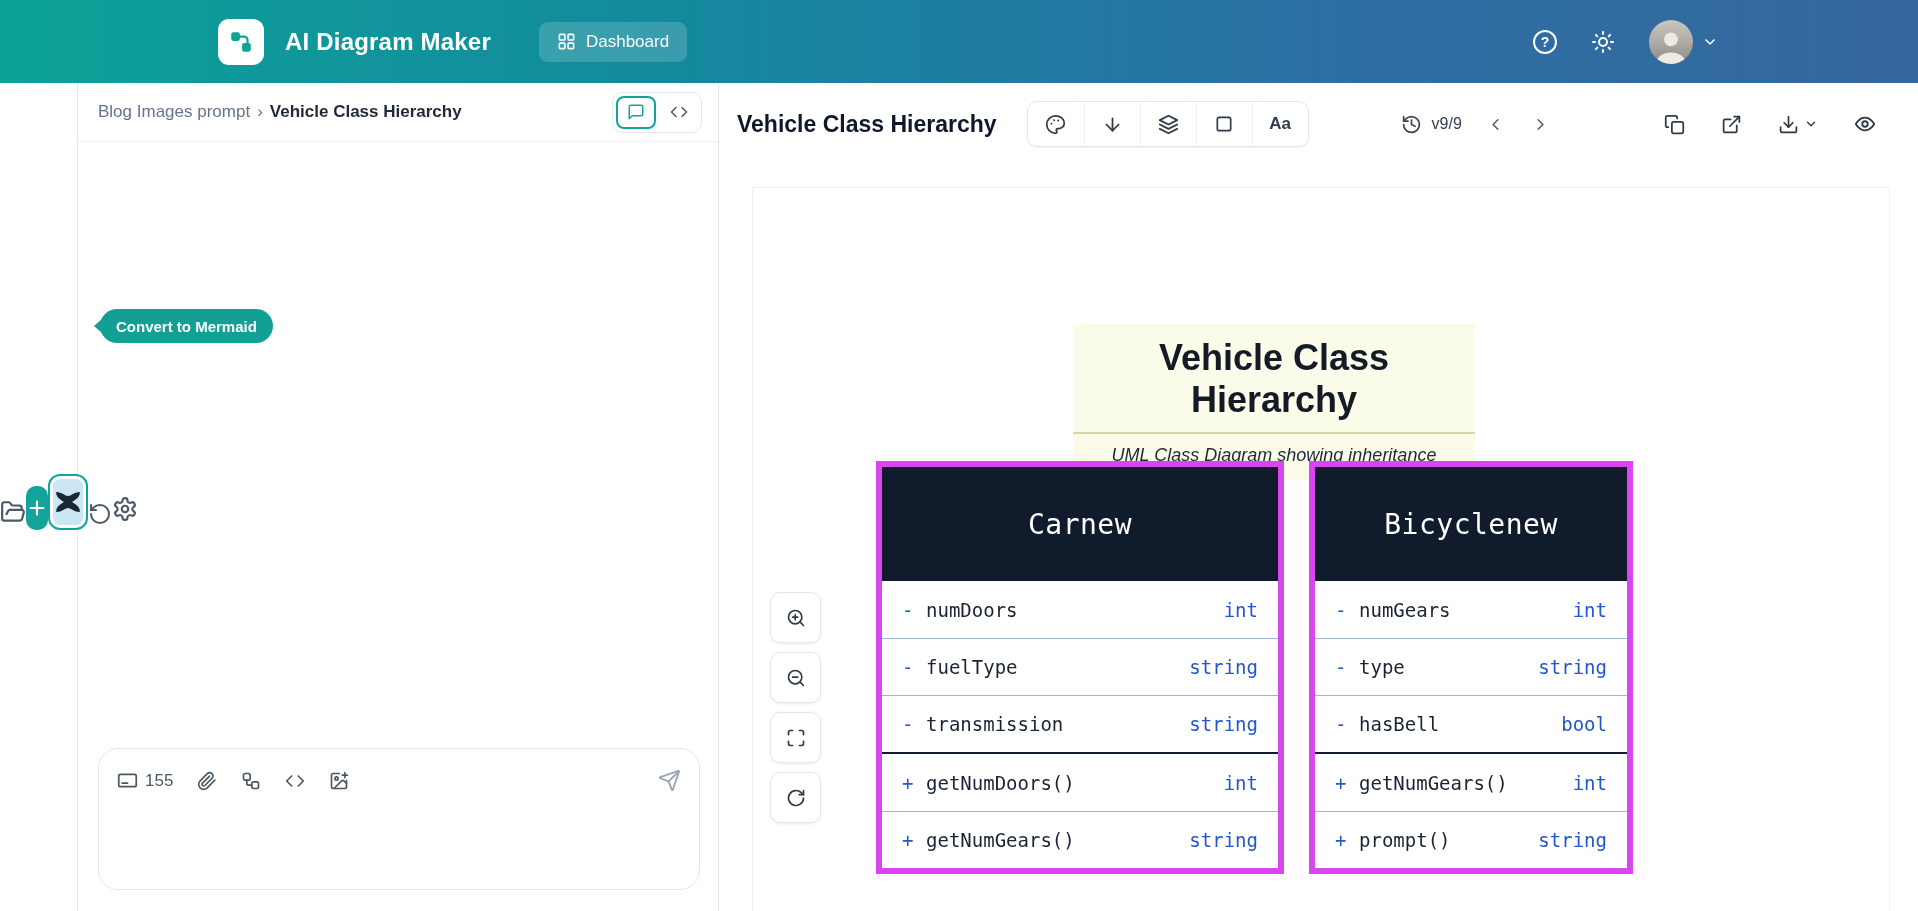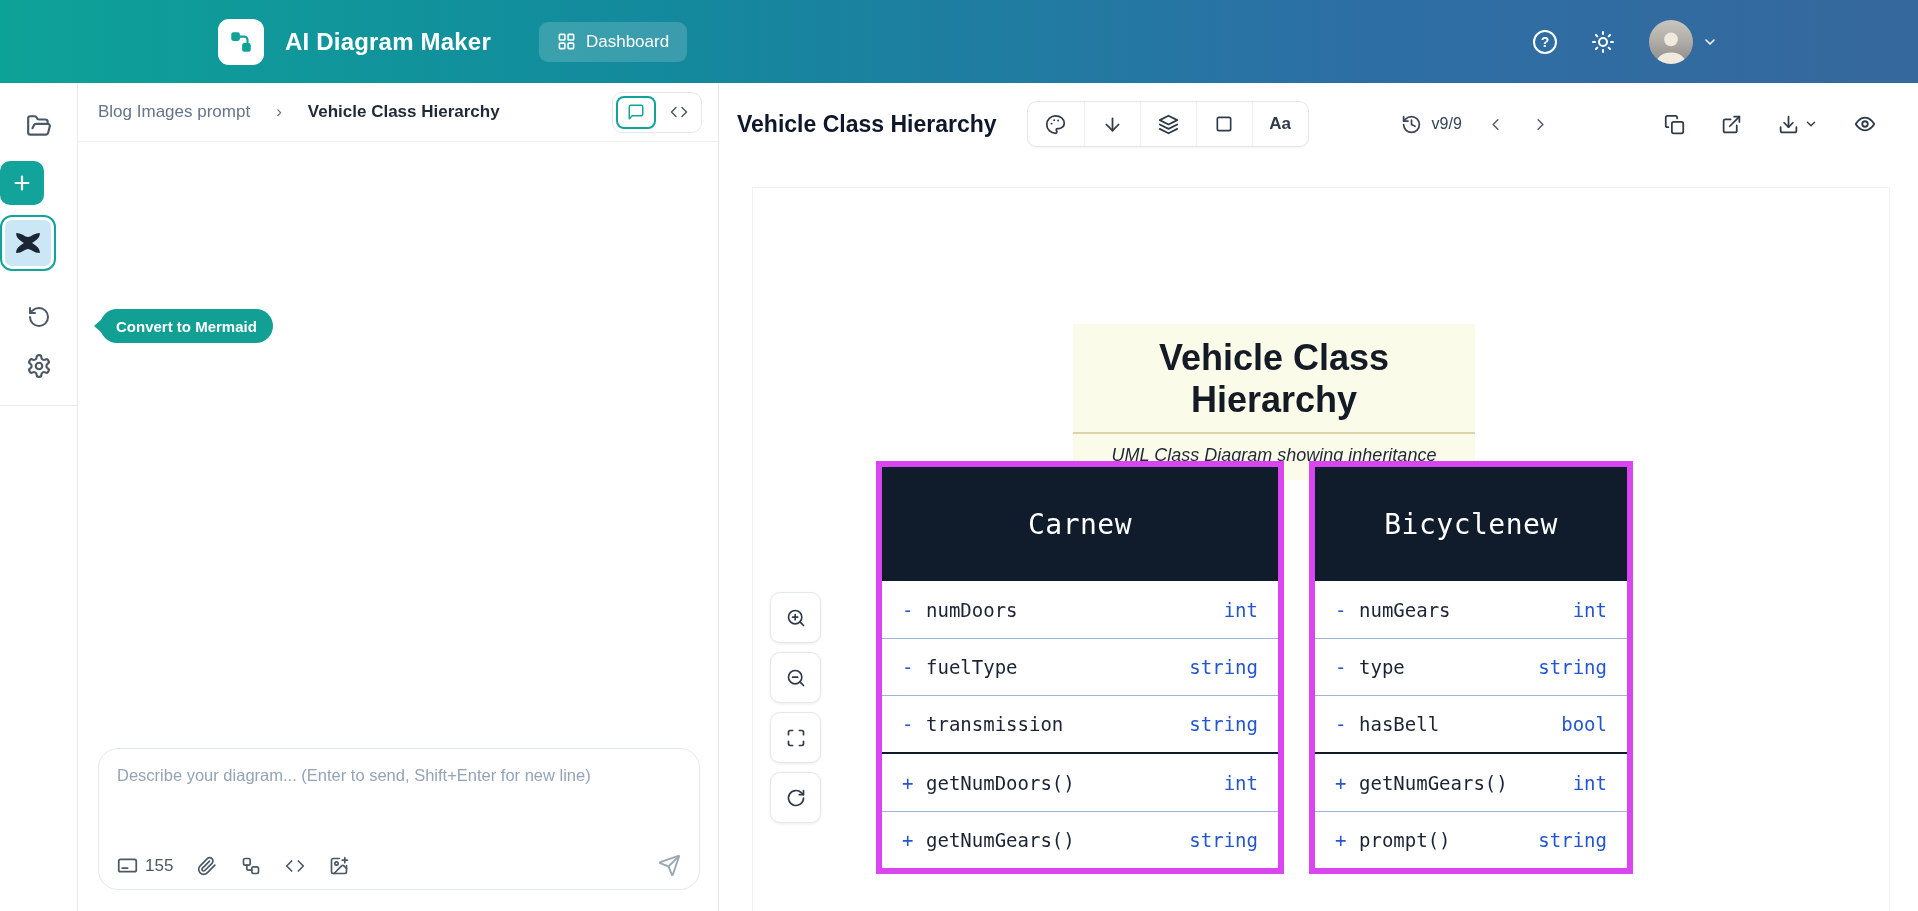--- a/index.html
+++ b/index.html
@@ -23,38 +23,38 @@
   .avatar-wrap{display:flex;align-items:center;gap:9px}
   .avatar{width:44px;height:44px;border-radius:50%;overflow:hidden;
     background:linear-gradient(180deg,#c9c6c0 0%,#b2afa9 45%,#8d8a86 100%);
     display:flex;align-items:flex-end;justify-content:center}
 
   
   .body-row{flex:1;display:flex;min-height:0}
 
   
   .sidebar{width:78px;flex:0 0 78px;border-right:1px solid #e7ebf0;background:#fff;position:relative;
-    display:flex;flex-direction:column;z-index:30}
+    display:flex;align-items:center;z-index:30}
   .sb-btn{display:flex;align-items:center;justify-content:center;color:#4b5866}
   .sb-folder{margin-top:30px}
   .sb-add{margin-top:22px;width:44px;height:44px;border-radius:10px;background:#12a49b;color:#fff}
   .sb-mermaid{margin-top:10px;width:56px;height:56px;border-radius:12px;border:2px solid #12a49b;
     background:#cbe7f6;background-clip:content-box;padding:3px}
   .sb-history{margin-top:34px}
   .sb-gear{margin-top:24px}
   .sb-divider{width:100%;height:1px;background:#e7ebf0;margin-top:26px}
   .mermaid-tooltip{position:absolute;left:100px;top:226px;height:34px;display:flex;align-items:center;
     background:#12a095;color:#fff;font-size:15px;font-weight:700;border-radius:17px;padding:0 16px;white-space:nowrap}
   .mermaid-tooltip::before{content:"";position:absolute;left:-6px;top:50%;transform:translateY(-50%);
     border-top:7px solid transparent;border-bottom:7px solid transparent;border-right:8px solid #12a095}
 
   
   .chat-panel{width:641px;flex:0 0 641px;border-right:1px solid #e5e9ee;display:flex;flex-direction:column;background:#fff}
   .chat-header{height:59px;flex:0 0 59px;border-bottom:1px solid #edf0f4;display:flex;align-items:center;padding:0 16px 0 20px}
-  .breadcrumb{display:flex;align-items:center;gap:26px;font-size:17px;color:#64748b}
+  .breadcrumb{display:flex;align-items:center;gap:7px;font-size:17px;color:#64748b}
   .breadcrumb .current{color:#1f2937;font-weight:600}
   .view-toggle{margin-left:auto;display:flex;align-items:center;gap:4px;border:1px solid #e4e8ee;border-radius:10px;padding:3px}
   .chat-view-btn{width:40px;height:33px;border:2px solid #12a49b;border-radius:8px;color:#12a49b;
     display:flex;align-items:center;justify-content:center;background:#fff}
   .code-view-btn{width:38px;height:33px;color:#4b5866;display:flex;align-items:center;justify-content:center}
   .chat-body{flex:1}
   .composer{margin:0 18px 21px 20px;border:1px solid #e3e8ee;border-radius:20px;padding:14px 18px 12px 18px;
     height:142px;display:flex;flex-direction:column}
   .composer textarea{border:none;outline:none;resize:none;width:100%;flex:1;font-family:"Liberation Sans",sans-serif;
     font-size:16.5px;line-height:1.55;color:#334155;background:transparent}
@@ -208,21 +208,20 @@
               <polyline points="16 18 22 12 16 6"></polyline>
                 <polyline points="8 6 2 12 8 18"></polyline>
             </svg>
           </button>
         </div>
       </div>
 
       <div class="chat-body"></div>
 
       <div class="composer">
-        <textarea placeholder="Describe your diagram... (Enter to send, Shift+Enter for new line)" style=""></textarea>
         <div class="composer-actions">
           <span class="counter">
             <svg width="21" height="21" viewBox="0 0 24 24" fill="none" stroke="currentColor" stroke-width="2" stroke-linecap="round">
               <rect x="2" y="5" width="20" height="14" rx="2"></rect>
                 <path d="M6 15h6"></path>
             </svg>
             <span>155</span>
           </span>
           <button>
             <svg width="20" height="20" viewBox="0 0 24 24" fill="none" stroke="currentColor" stroke-width="2" stroke-linecap="round" stroke-linejoin="round">

